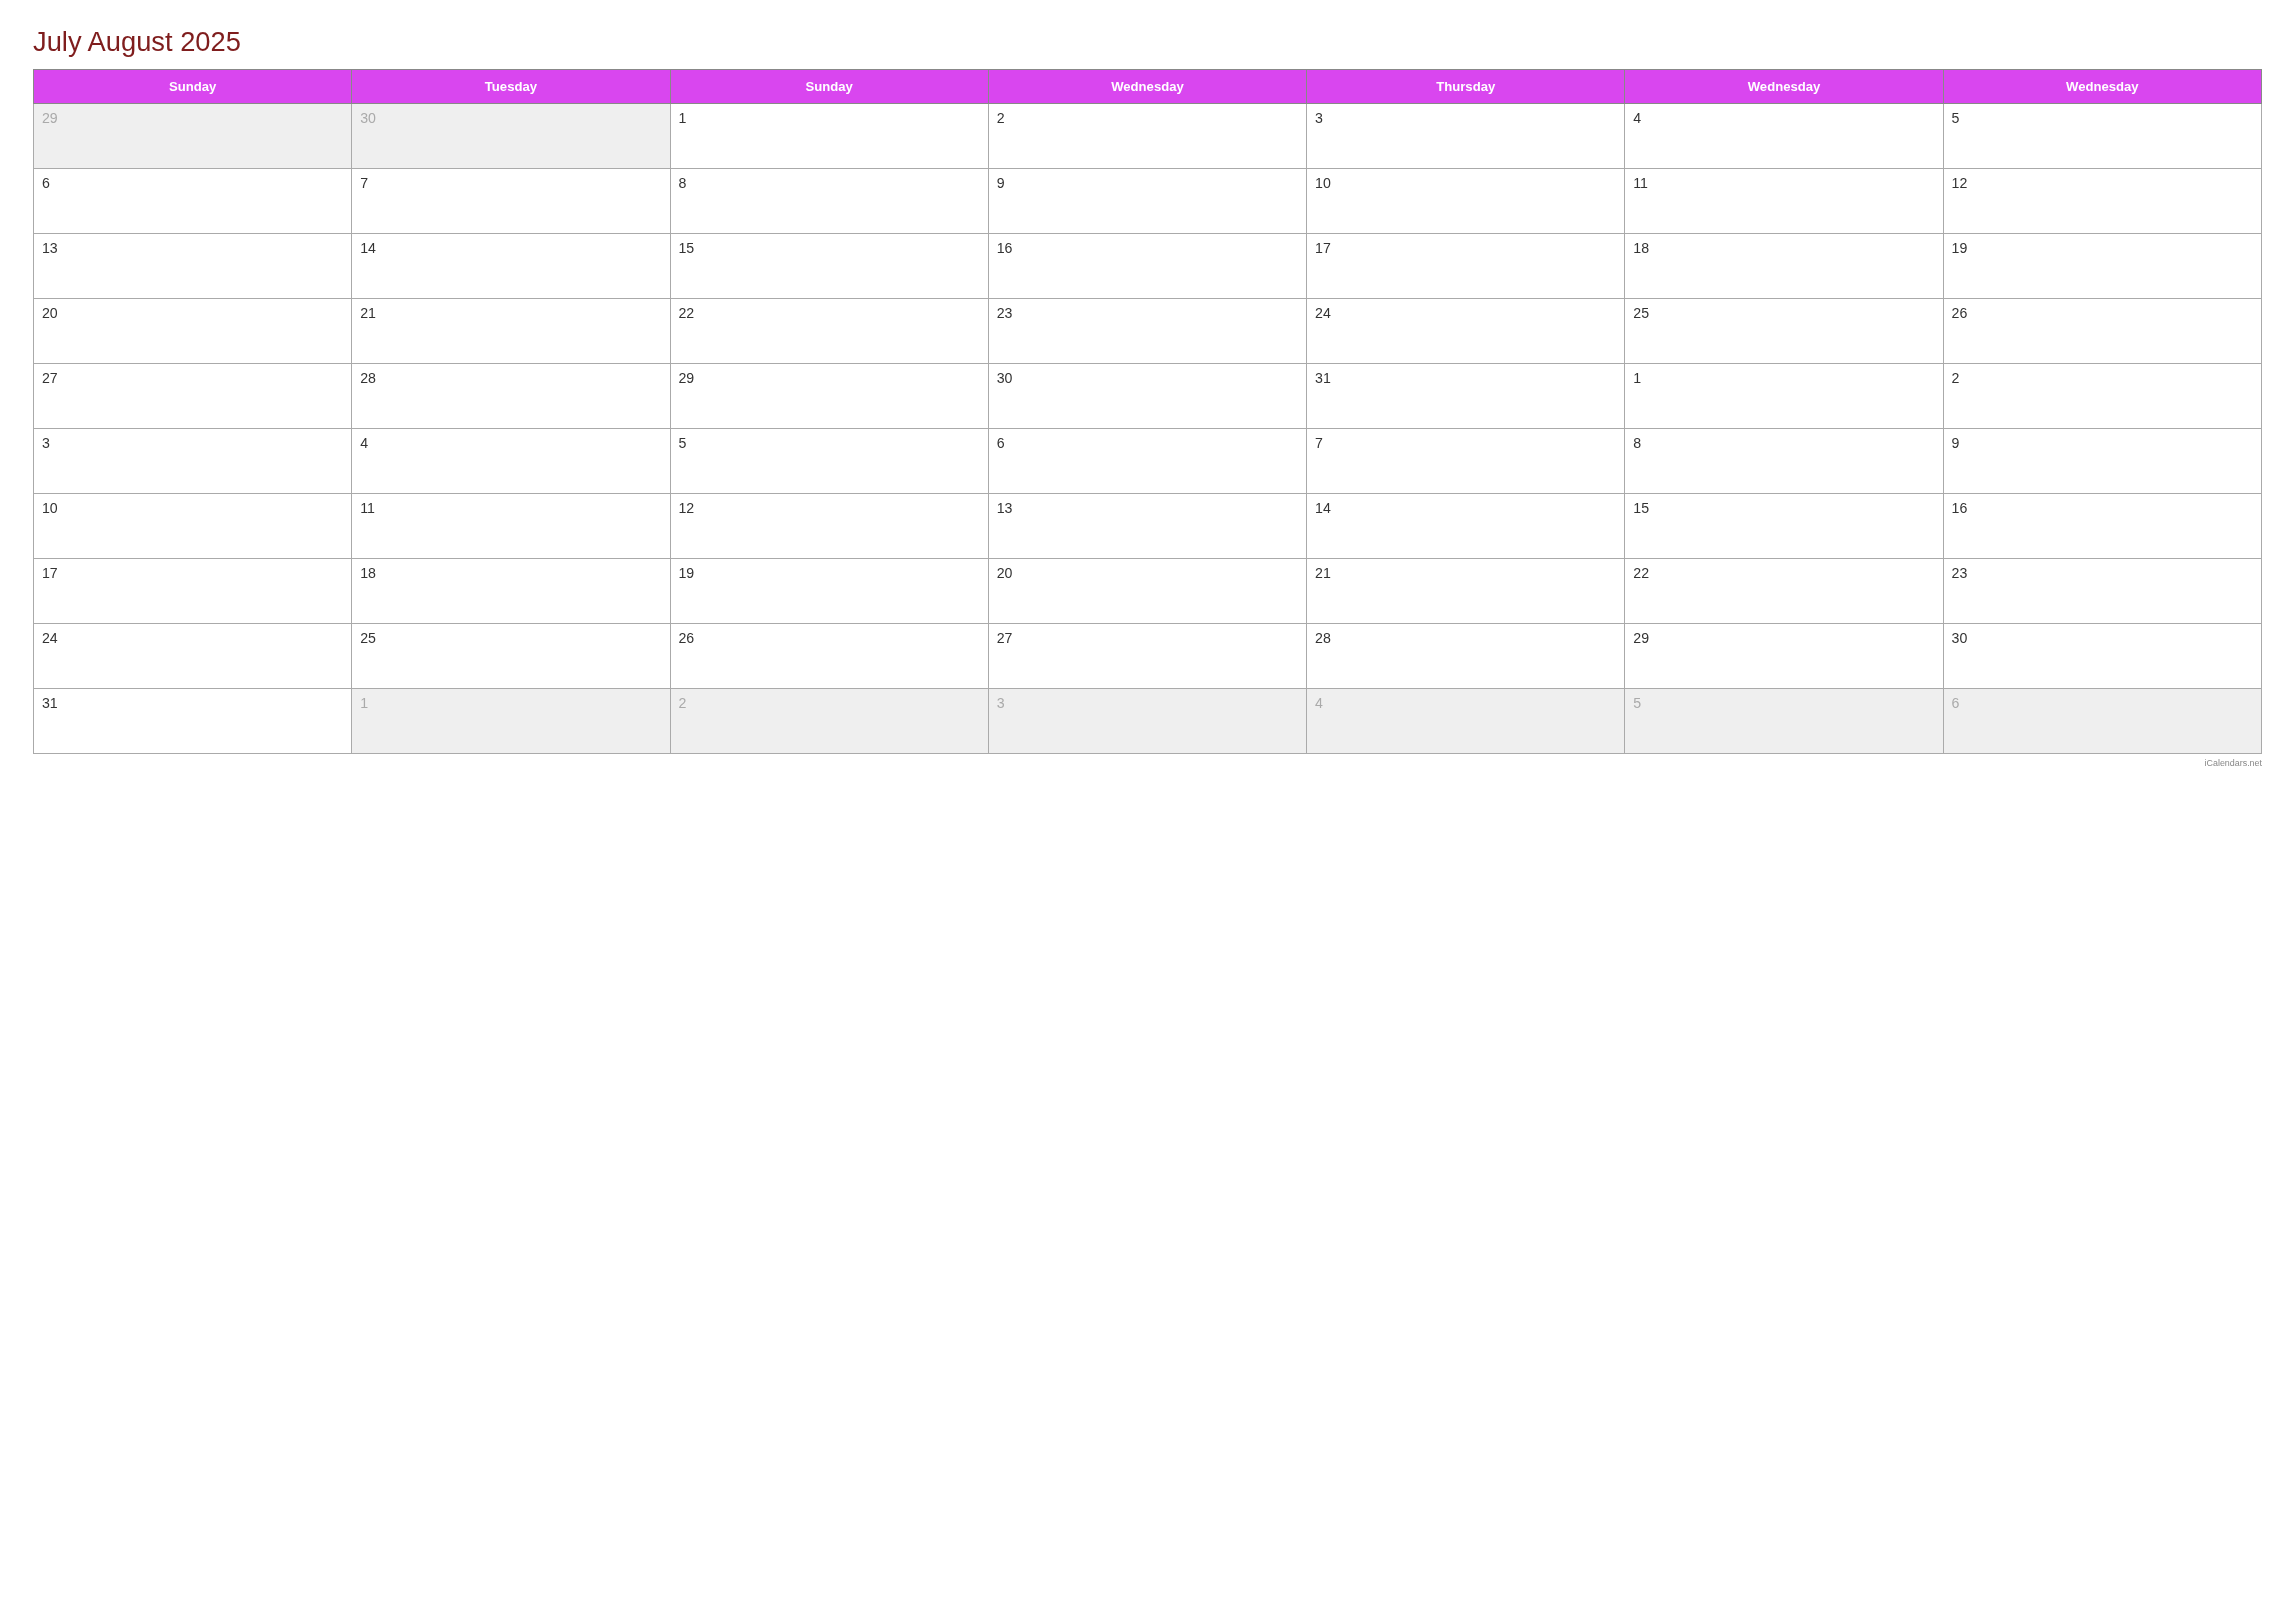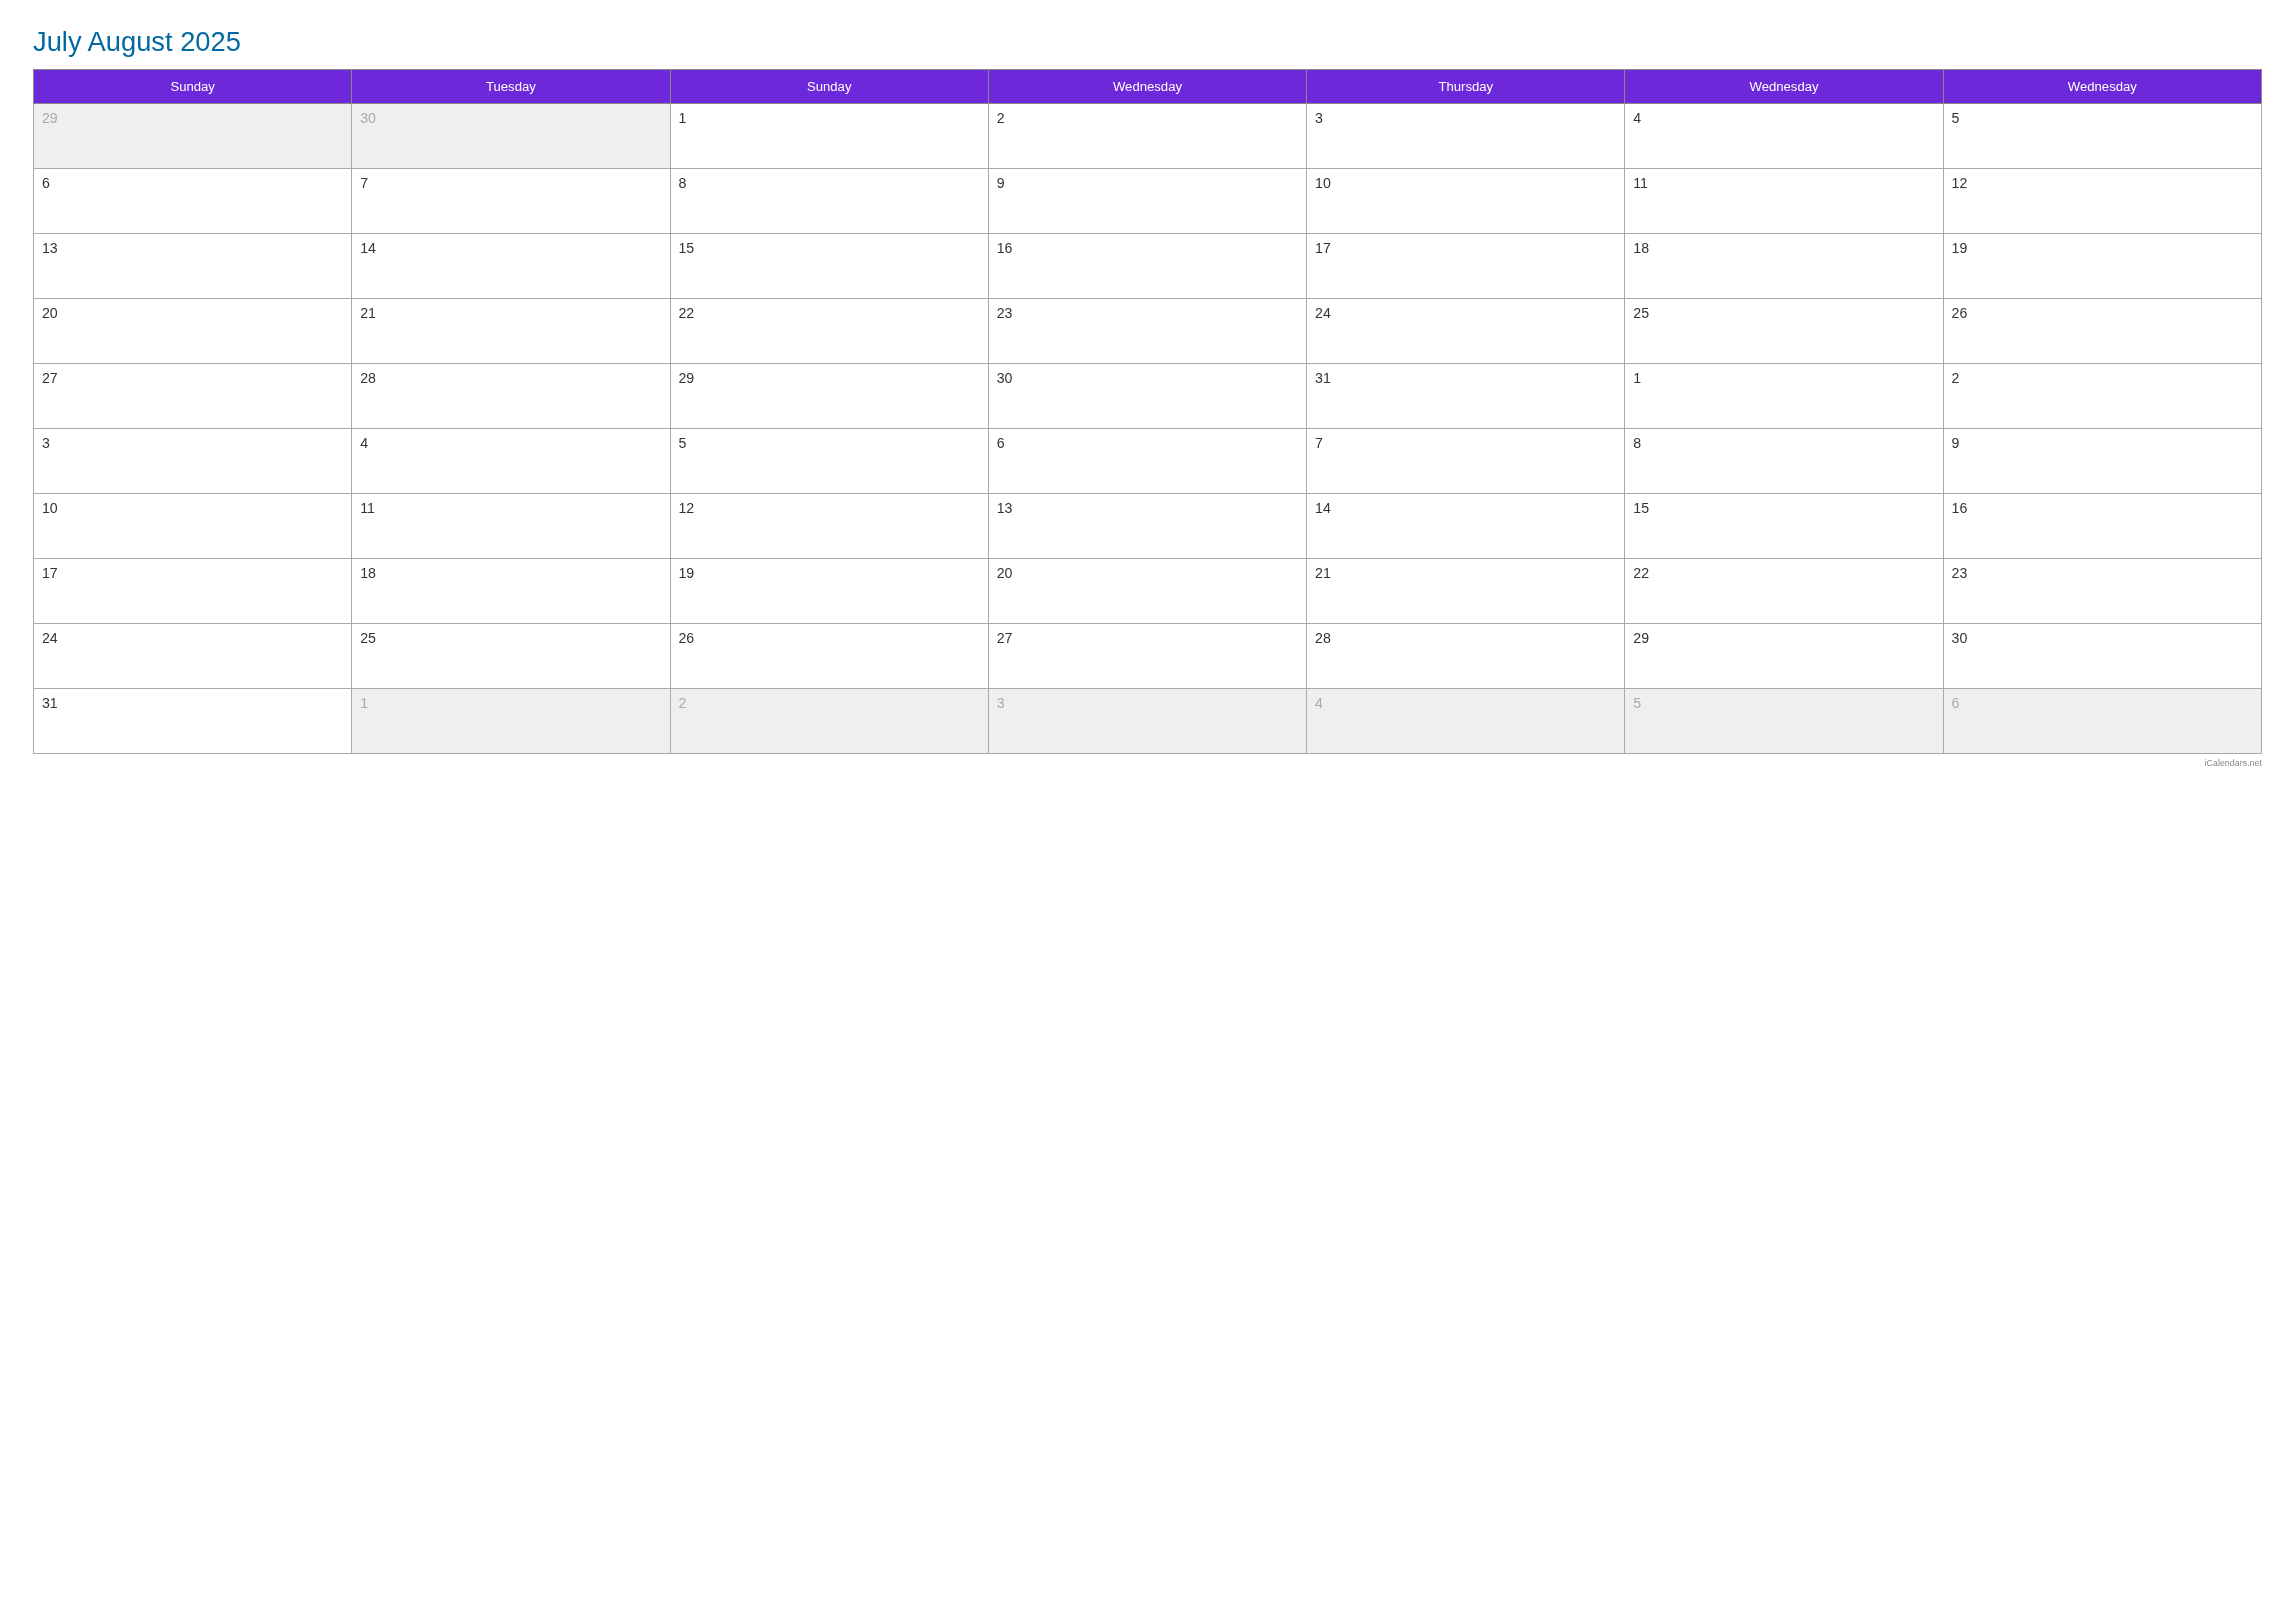--- a/index.html
+++ b/index.html
@@ -12,36 +12,36 @@
       background: #ffffff;
       font-family: Arial, Helvetica, sans-serif;
       padding: 26px 33px 19.6px 33px;
       width: 100%;
       min-height: 100vh;
     }
 
     .page-title {
       font-size: 2.6em;
       font-weight: normal;
-      color: #0369a1;
+      color: #7f1d1d;
       margin-bottom: 10.5px;
     }
 
     .calendar-table {
       width: 100%;
       border-collapse: collapse;
       border: 1px solid #888888;
     }
 
     .calendar-table thead tr th {
-      background-color: #6d28d9;
+      background-color: #d946ef;
       color: #ffffff;
       padding: 9.2px 5.2px;
       font-size: 1.25em;
-      font-weight: normal;
+      font-weight: bold;
       border: 0.7px solid #888888;
     }
 
     .calendar-table tbody tr td {
       border: 0.7px solid #aaaaaa;
       vertical-align: top;
       padding: 6.5px 7.9px;
       font-size: 1.35em;
       color: #333333;
       height: 65px;

